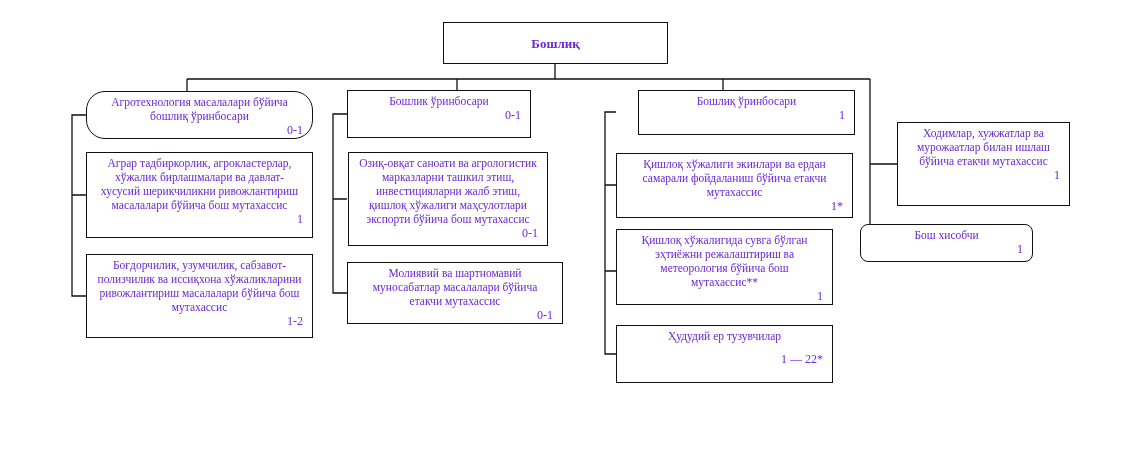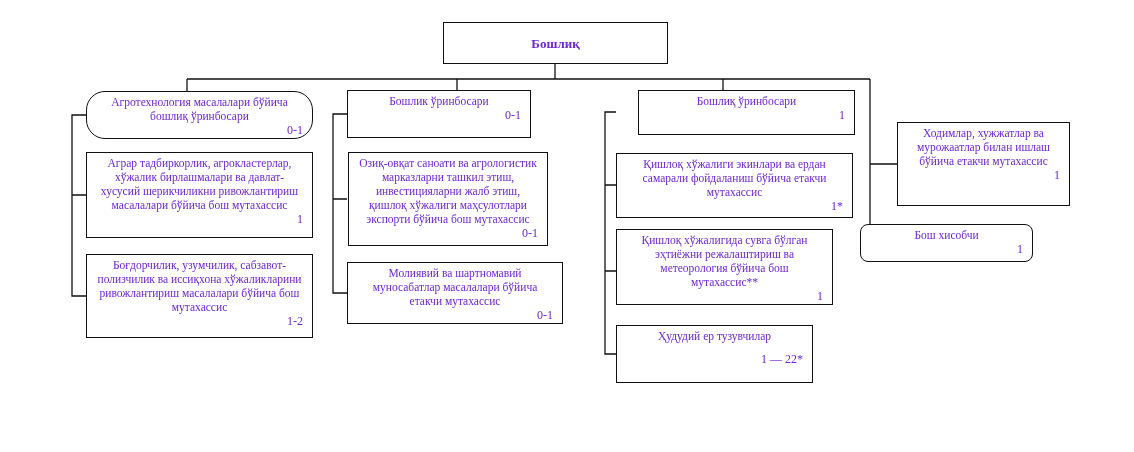--- a/index.html
+++ b/index.html
@@ -51,21 +51,21 @@
   .b-root { left:443px; top:22px;  width:225px; height:42px; }
   .c1b1   { left:86px;  top:91px;  width:227px; height:48px;border-radius:19px; }
   .c1b2   { left:86px;  top:152px; width:227px; height:86px; }
   .c1b3   { left:86px;  top:254px; width:227px; height:84px; }
   .c2b1   { left:347px; top:90px;  width:184px; height:48px; }
   .c2b2   { left:348px; top:152px; width:200px; height:94px; }
   .c2b3   { left:347px; top:262px; width:216px; height:62px; }
   .c3b1   { left:616px; top:90px;  width:217px; height:45px;margin-left:22px; }
   .c3b2   { left:616px; top:153px; width:237px; height:65px; }
   .c3b3   { left:616px; top:229px; width:217px; height:76px; }
-  .c3b4   { left:616px; top:325px; width:197px; height:58px; }
+  .c3b4   { left:616px; top:325px; width:217px; height:58px; }
   .r1     { left:897px; top:122px; width:173px; height:84px; }
   .r2     { left:860px; top:224px; width:173px; height:38px;border-radius:8px; }
 </style>
 </head>
 <body>
 
 <div class="canvas">
 
   <svg class="lines" viewBox="0 0 1134 452" xmlns="http://www.w3.org/2000/svg">
     <path fill="none" stroke="#111111" stroke-width="1.3" d="

